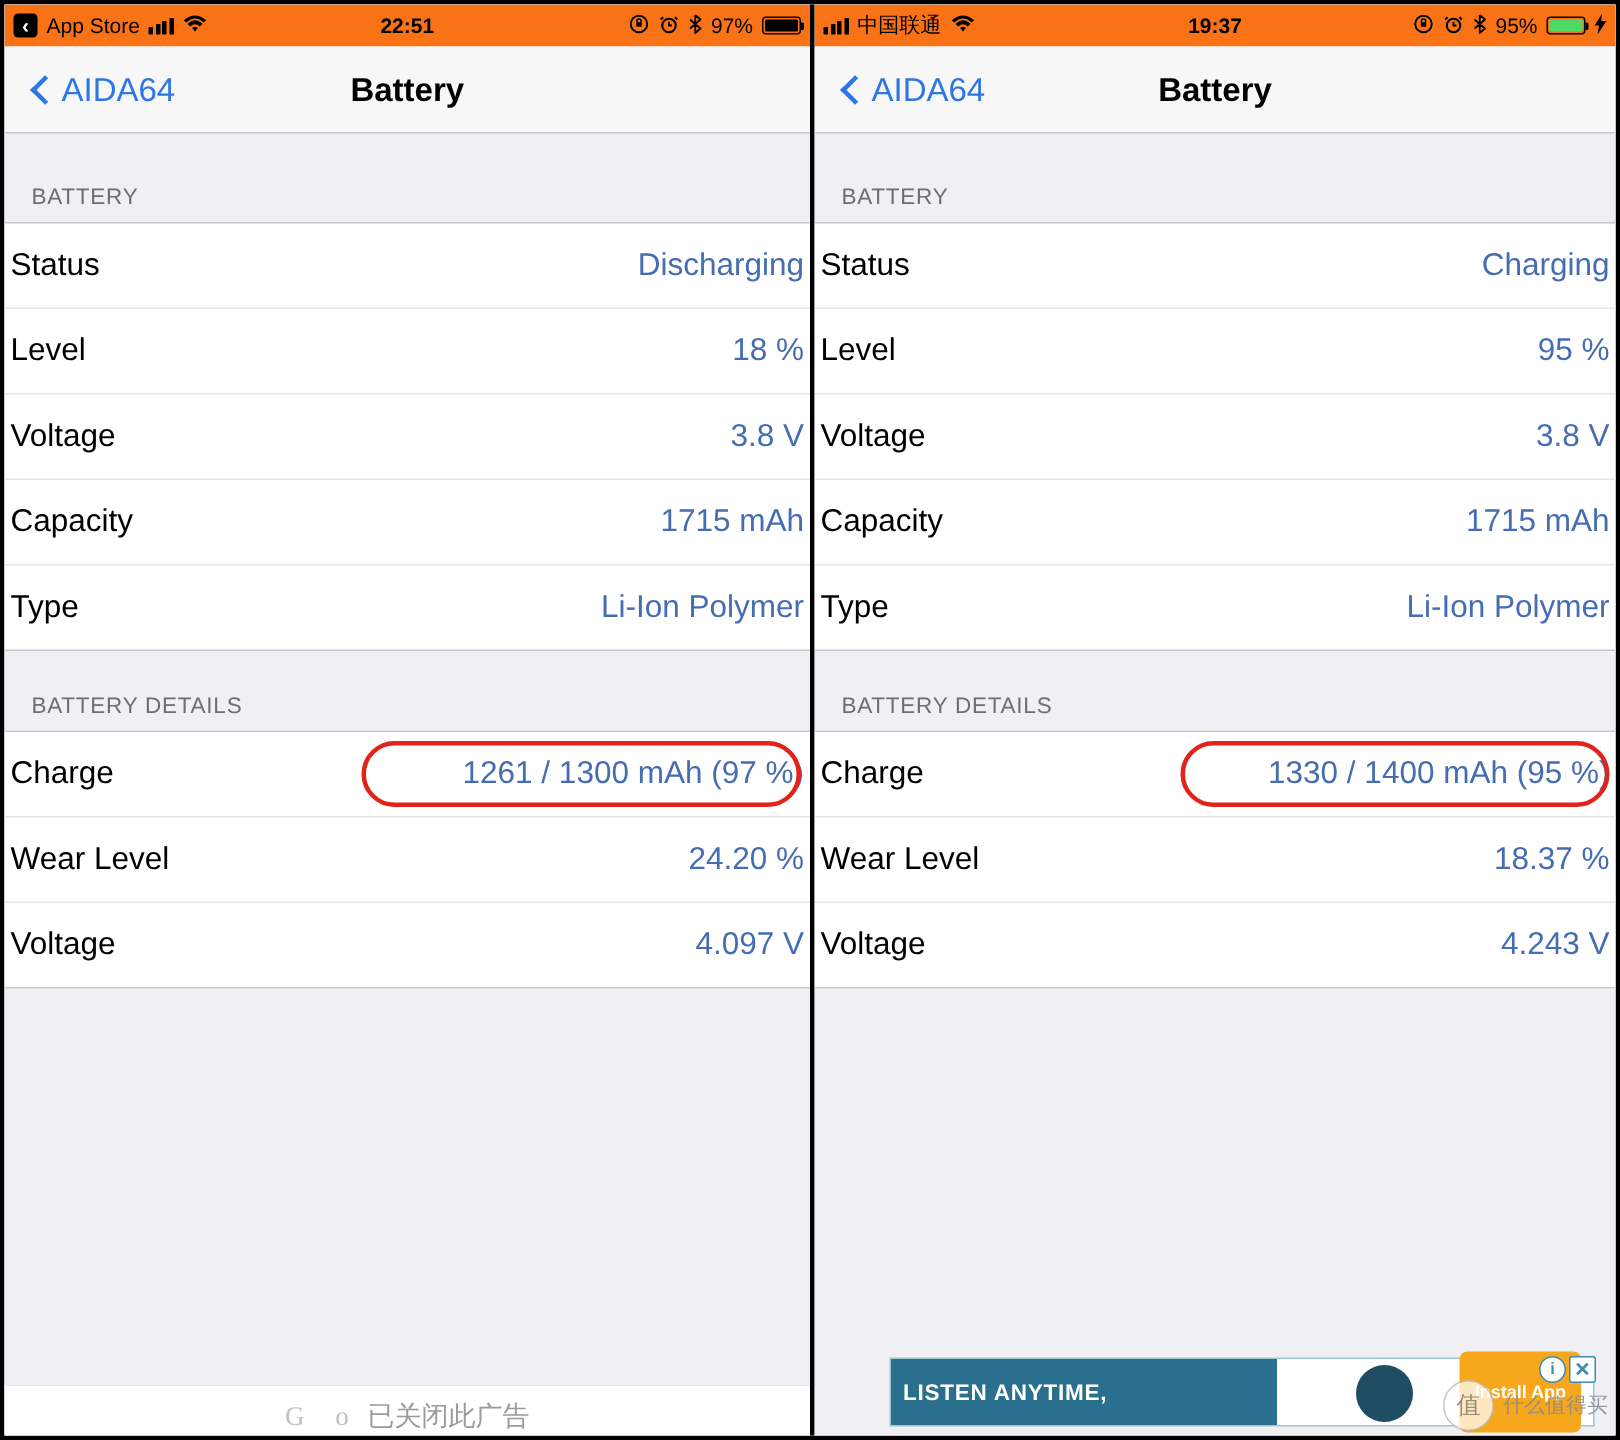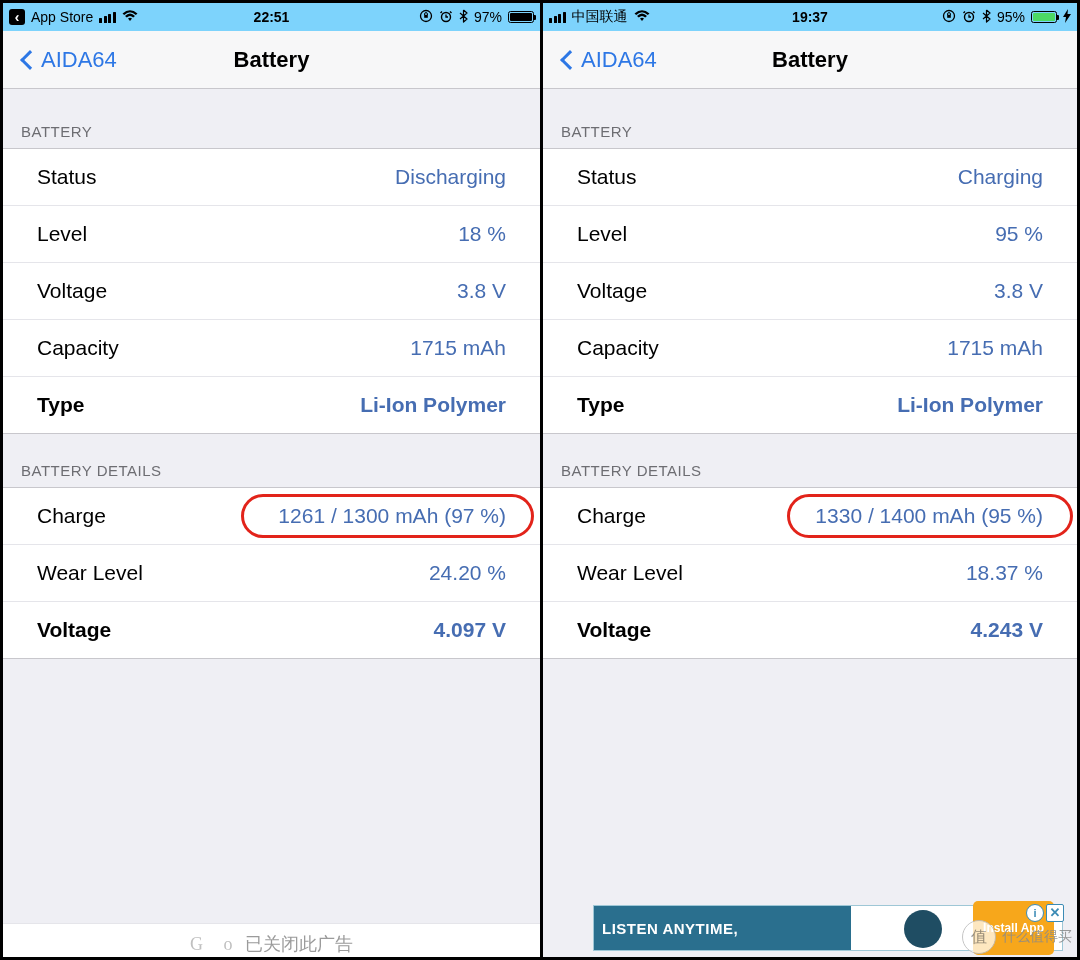--- a/index.html
+++ b/index.html
@@ -23,21 +23,21 @@
     display: flex;
     flex-direction: column;
     position: relative;
     overflow: hidden;
   }
   .phone + .phone { border-left: 3px solid #000; }
 
   
   .status-bar {
     height: 28px;
-    background: #7dd3fc;
+    background: #f97316;
     display: flex;
     align-items: center;
     justify-content: space-between;
     padding: 0 6px;
     font-size: 14px;
     color: #000;
     font-weight: 500;
   }
   .sb-left, .sb-right { display: flex; align-items: center; gap: 6px; }
   .sb-center { position: absolute; left: 50%; transform: translateX(-50%); font-weight: 600; }
@@ -85,25 +85,25 @@
 
   .section-header {
     color: #6d6d72; font-size: 15px; letter-spacing: 0.5px;
     padding: 28px 18px 8px 18px; text-transform: uppercase;
   }
   .section-header.first { padding-top: 34px; }
 
   .group { background: #fff; border-top: 1px solid #c8c7cc; border-bottom: 1px solid #c8c7cc; }
   .row {
     display: flex; justify-content: space-between; align-items: center;
-    padding: 16px 34px; font-size: 21px;
+    padding: 16px 4px; font-size: 21px;
     border-bottom: 1px solid #e5e5ea;
     position: relative;
   }
-  .row:last-child { border-bottom: none; font-weight: bold; }
+  .row:last-child { border-bottom: none; }
   .row .label { color: #000; }
   .row .value { color: #466db2; text-align: right; }
 
   .circle-highlight {
     position: absolute;
     border: 3.5px solid #e2231a;
     border-radius: 22px;
     pointer-events: none;
   }
 

